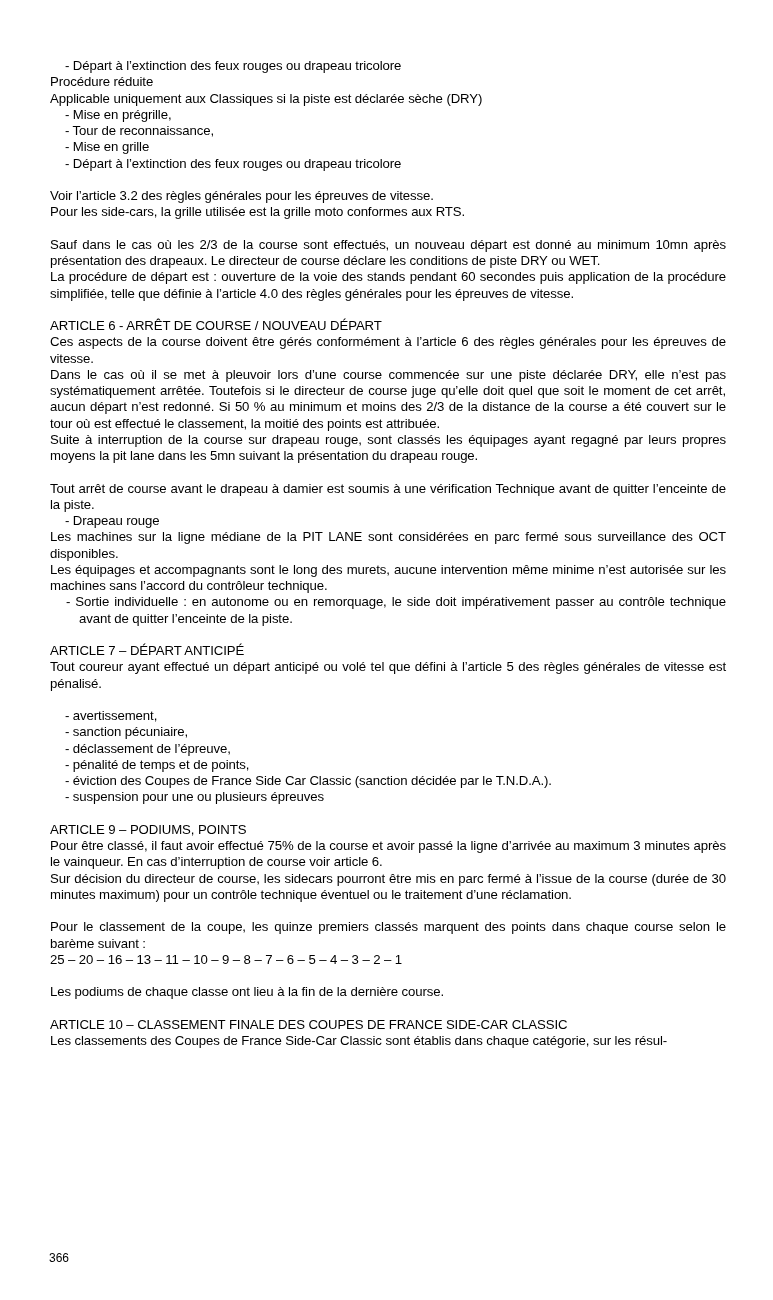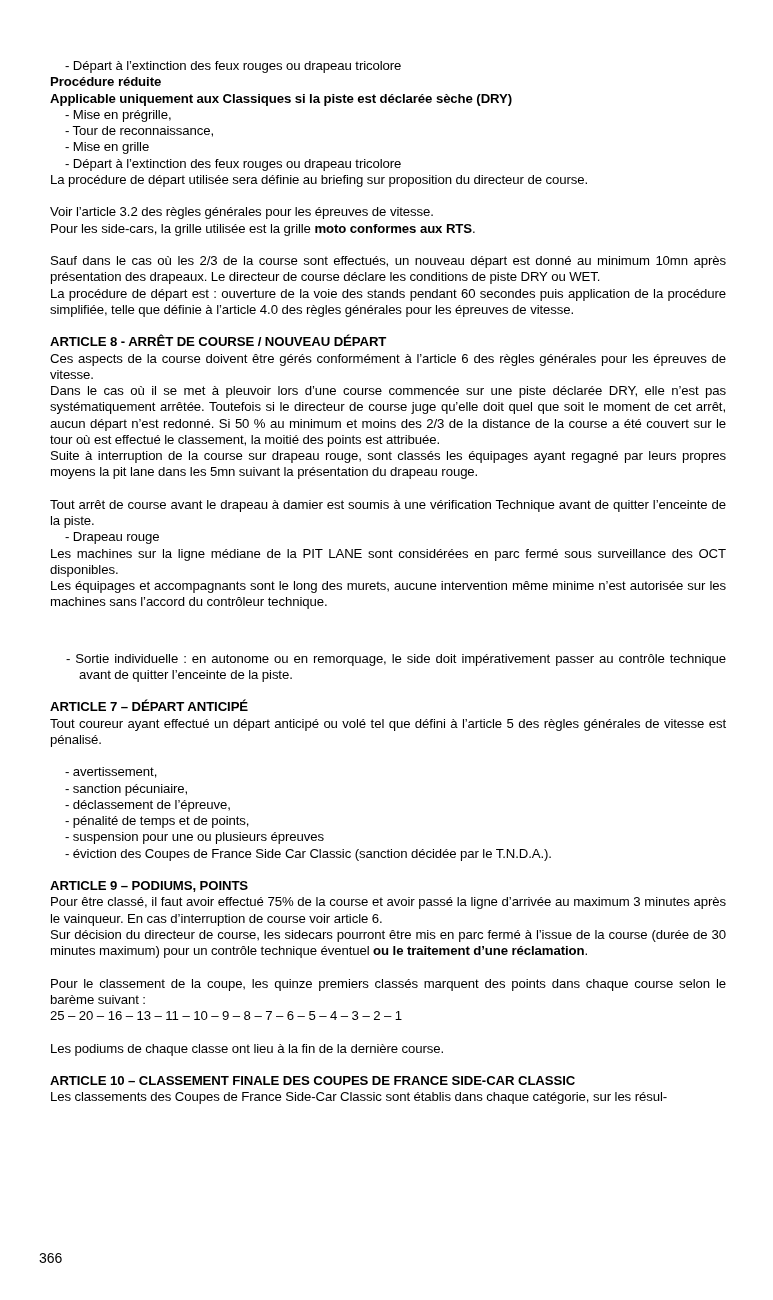--- a/index.html
+++ b/index.html
@@ -26,73 +26,71 @@
     letter-spacing: -0.1px;
   }
   .blk { margin: 0; padding: 0; }
   .blk.p  { text-align: justify; }
   .blk.h  { font-weight: bold; text-align: left; }
   .blk.li { padding-left: 15px; text-align: left; }
   .blk.lih {
     padding-left: 29px;
     text-indent: -13px;
     text-align: justify;
-    margin-top: 40px;
   }
   .blk.gap { height: 16.25px; }
-  .blk b { font-weight: bold; }
+  .blk b { font-weight: normal; }
   .pagenum {
     position: absolute;
-    left: 39px;
+    left: 49px;
     top: 1249px;
-    font-size: 14px;
+    font-size: 12px;
     line-height: 18px;
     letter-spacing: 0;
   }
 </style>
 </head>
 <body>
 
 <div class="page">
   <div class="doc">
       <div class="blk li"><span>- Départ à l’extinction des feux rouges ou drapeau tricolore</span></div>
       <div class="blk h"><b>Procédure réduite</b></div>
       <div class="blk h"><b>Applicable uniquement aux Classiques si la piste est déclarée sèche (DRY)</b></div>
       <div class="blk li"><span>- Mise en prégrille,</span></div>
       <div class="blk li"><span>- Tour de reconnaissance,</span></div>
       <div class="blk li"><span>- Mise en grille</span></div>
       <div class="blk li"><span>- Départ à l’extinction des feux rouges ou drapeau tricolore</span></div>
-      <div class="blk p"><span>La procédure de départ utilisée sera définie au briefing sur proposition du directeur de course.</span></div>
       <div class="blk gap"></div>
       <div class="blk p"><span>Voir l’article 3.2 des règles générales pour les épreuves de vitesse.</span></div>
       <div class="blk p"><span>Pour les side-cars, la grille utilisée est la grille </span><b>moto conformes aux RTS</b><span>.</span></div>
       <div class="blk gap"></div>
       <div class="blk p"><span>Sauf dans le cas où les 2/3 de la course sont effectués, un nouveau départ est donné au minimum 10mn après présentation des drapeaux. Le directeur de course déclare les conditions de piste DRY ou WET.</span></div>
       <div class="blk p"><span>La procédure de départ est : ouverture de la voie des stands pendant 60 secondes puis application de la procédure simplifiée, telle que définie à l’article 4.0 des règles générales pour les épreuves de vitesse.</span></div>
       <div class="blk gap"></div>
-      <div class="blk h"><b>ARTICLE 8 - ARRÊT DE COURSE / NOUVEAU DÉPART</b></div>
+      <div class="blk h"><b>ARTICLE 6 - ARRÊT DE COURSE / NOUVEAU DÉPART</b></div>
       <div class="blk p"><span>Ces aspects de la course doivent être gérés conformément à l’article 6 des règles générales pour les épreuves de vitesse.</span></div>
       <div class="blk p"><span>Dans le cas où il se met à pleuvoir lors d’une course commencée sur une piste déclarée DRY, elle n’est pas systématiquement arrêtée. Toutefois si le directeur de course juge qu’elle doit quel que soit le moment de cet arrêt, aucun départ n’est redonné. Si 50 % au minimum et moins des 2/3 de la distance de la course a été couvert sur le tour où est effectué le classement, la moitié des points est attribuée.</span></div>
       <div class="blk p"><span>Suite à interruption de la course sur drapeau rouge, sont classés les équipages ayant regagné par leurs propres moyens la pit lane dans les 5mn suivant la présentation du drapeau rouge.</span></div>
       <div class="blk gap"></div>
       <div class="blk p"><span>Tout arrêt de course avant le drapeau à damier est soumis à une vérification Technique avant de quitter l’enceinte de la piste.</span></div>
       <div class="blk li"><span>- Drapeau rouge</span></div>
       <div class="blk p"><span>Les machines sur la ligne médiane de la PIT LANE sont considérées en parc fermé sous surveillance des OCT disponibles.</span></div>
       <div class="blk p"><span>Les équipages et accompagnants sont le long des murets, aucune intervention même minime n’est autorisée sur les machines sans l’accord du contrôleur technique.</span></div>
       <div class="blk lih"><span>- Sortie individuelle : en autonome ou en remorquage, le side doit impérativement passer au contrôle technique avant de quitter l’enceinte de la piste.</span></div>
       <div class="blk gap"></div>
       <div class="blk h"><b>ARTICLE 7 – DÉPART ANTICIPÉ</b></div>
       <div class="blk p"><span>Tout coureur ayant effectué un départ anticipé ou volé tel que défini à l’article 5 des règles générales de vitesse est pénalisé.</span></div>
       <div class="blk gap"></div>
       <div class="blk li"><span>- avertissement,</span></div>
       <div class="blk li"><span>- sanction pécuniaire,</span></div>
       <div class="blk li"><span>- déclassement de l’épreuve,</span></div>
       <div class="blk li"><span>- pénalité de temps et de points,</span></div>
+      <div class="blk li"><span>- éviction des Coupes de France Side Car Classic (sanction décidée par le T.N.D.A.).</span></div>
       <div class="blk li"><span>- suspension pour une ou plusieurs épreuves</span></div>
-      <div class="blk li"><span>- éviction des Coupes de France Side Car Classic (sanction décidée par le T.N.D.A.).</span></div>
       <div class="blk gap"></div>
       <div class="blk h"><b>ARTICLE 9 – PODIUMS, POINTS</b></div>
       <div class="blk p"><span>Pour être classé, il faut avoir effectué 75% de la course et avoir passé la ligne d’arrivée au maximum 3 minutes après le vainqueur. En cas d’interruption de course voir article 6.</span></div>
       <div class="blk p"><span>Sur décision du directeur de course, les sidecars pourront être mis en parc fermé à l’issue de la course (durée de 30 minutes maximum) pour un contrôle technique éventuel </span><b>ou le traitement d’une réclamation</b><span>.</span></div>
       <div class="blk gap"></div>
       <div class="blk p"><span>Pour le classement de la coupe, les quinze premiers classés marquent des points dans chaque course selon le barème suivant :</span></div>
       <div class="blk p"><span>25 – 20 – 16 – 13 – 11 – 10 – 9 – 8 – 7 – 6 – 5 – 4 – 3 – 2 – 1</span></div>
       <div class="blk gap"></div>
       <div class="blk p"><span>Les podiums de chaque classe ont lieu à la fin de la dernière course.</span></div>
       <div class="blk gap"></div>

